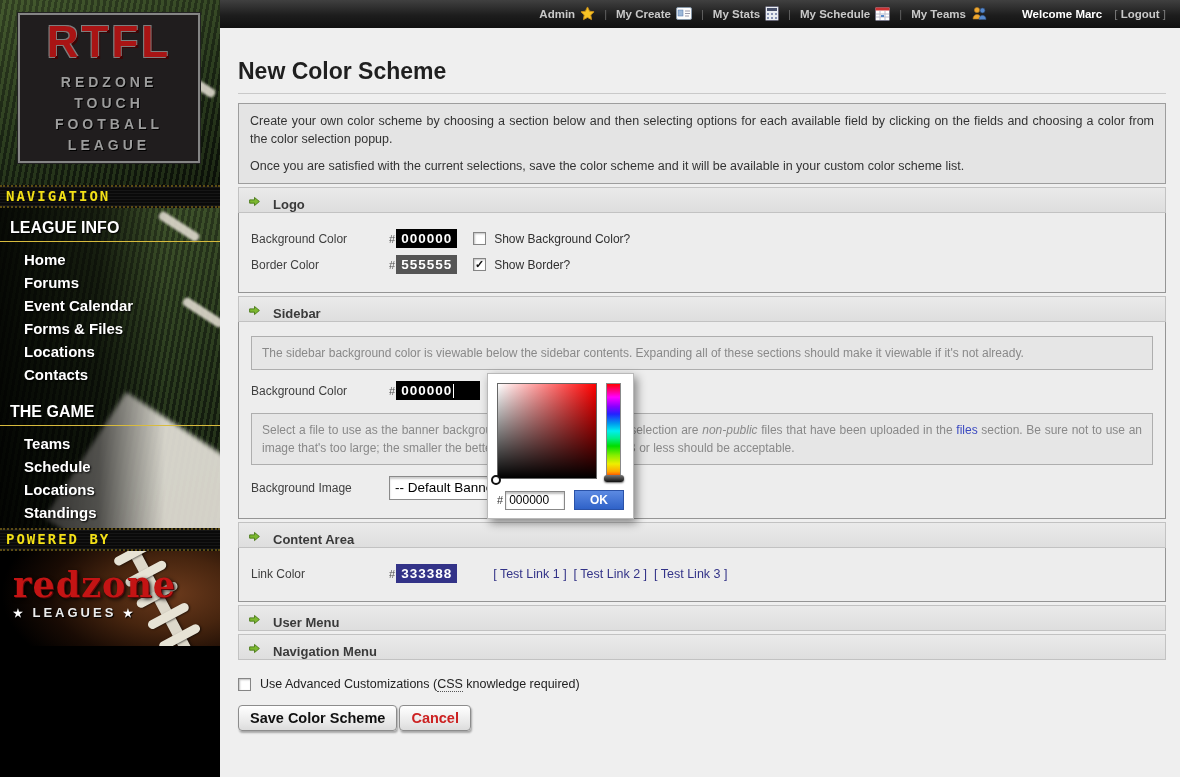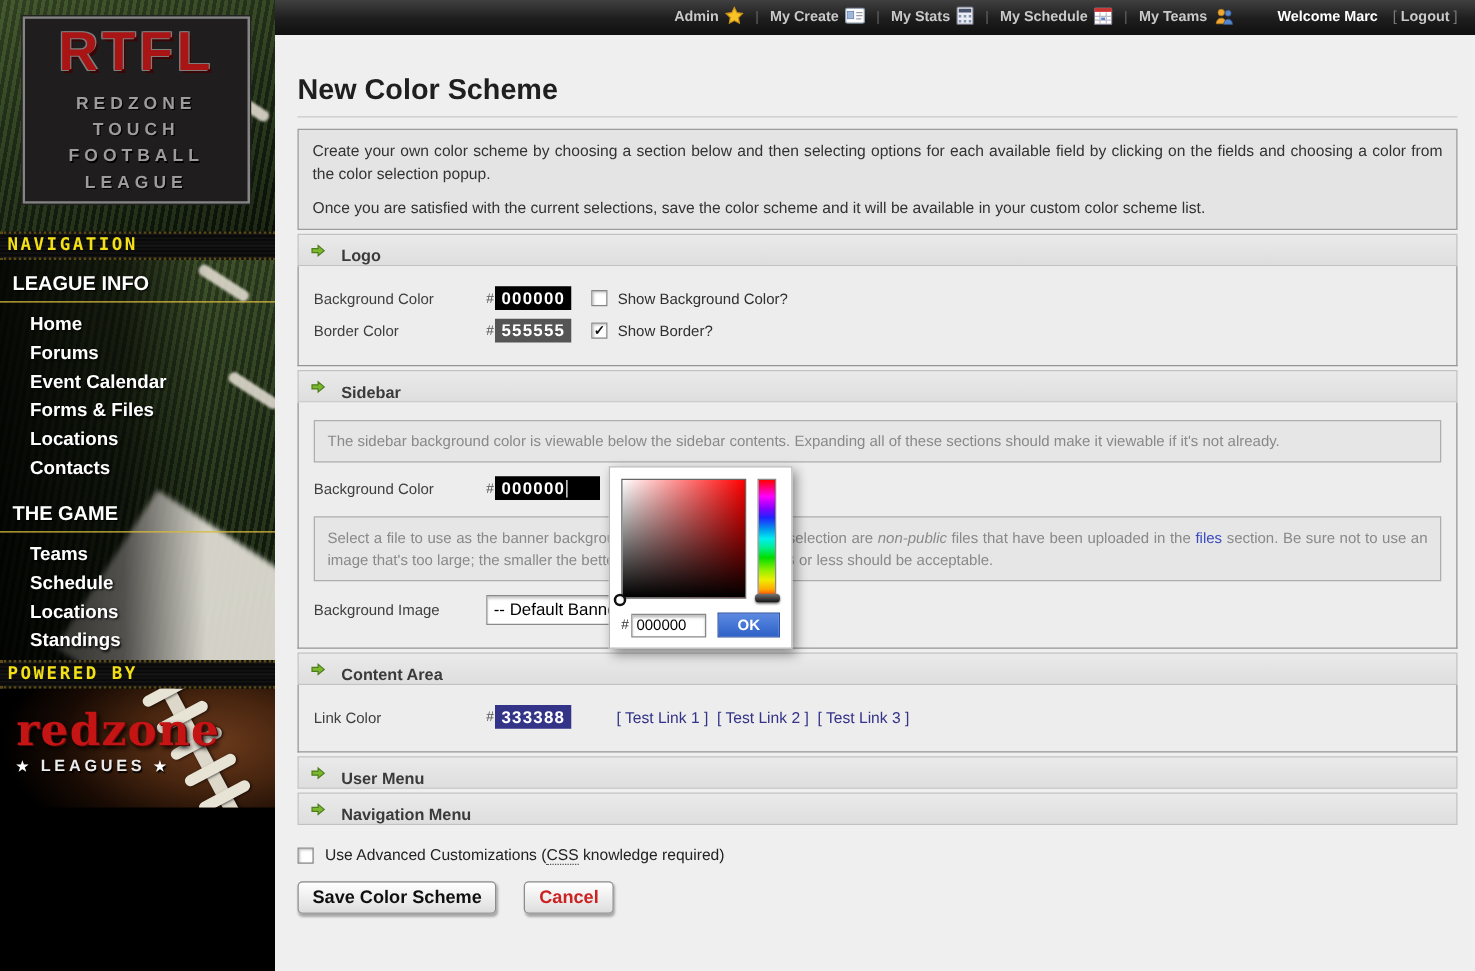--- a/index.html
+++ b/index.html
@@ -105,21 +105,21 @@
     font-size:13.5px; color:#000; padding:3px 5px; white-space:nowrap; overflow:hidden; cursor:pointer; }
 
   .test-links { display:flex; gap:7px; margin-left:36px; font-size:12.5px; color:#333388; }
   .test-links span { cursor:pointer; }
 
   .advanced-row { display:flex; align-items:center; margin:17px 0 14px; }
   .advanced-row .checkbox { margin-left:0; }
   .advanced-label { font-size:12.5px; color:#222; margin-left:9px; }
   .advanced-label abbr { border-bottom:1px dotted #555; text-decoration:none; }
 
-  .button-row { display:flex; gap:22px; margin-top:4px; }
+  .button-row { display:flex; gap:2px; margin-top:4px; }
   .btn { background:linear-gradient(#fff,#e8e8e8 70%, #dcdcdc); border:1px solid #8c8c8c; border-radius:4px;
     box-shadow:1px 2px 2px rgba(0,0,0,.3); padding:4px 11px; font-size:14.5px; font-weight:bold; color:#101010;
     cursor:pointer; font-family:"Liberation Sans", sans-serif; }
   .btn.cancel { color:#cc2222; }
 
   
   .picker { position:absolute; left:248px; top:51px; width:147px; background:#fff; border:1px solid #b9b9b9;
     box-shadow:3px 4px 9px rgba(0,0,0,.45); padding:9px 9px 8px; z-index:60; }
   .picker-top { display:flex; gap:9px; }
   .sv-square { position:relative; width:100px; height:96px; border:1px solid #666;

